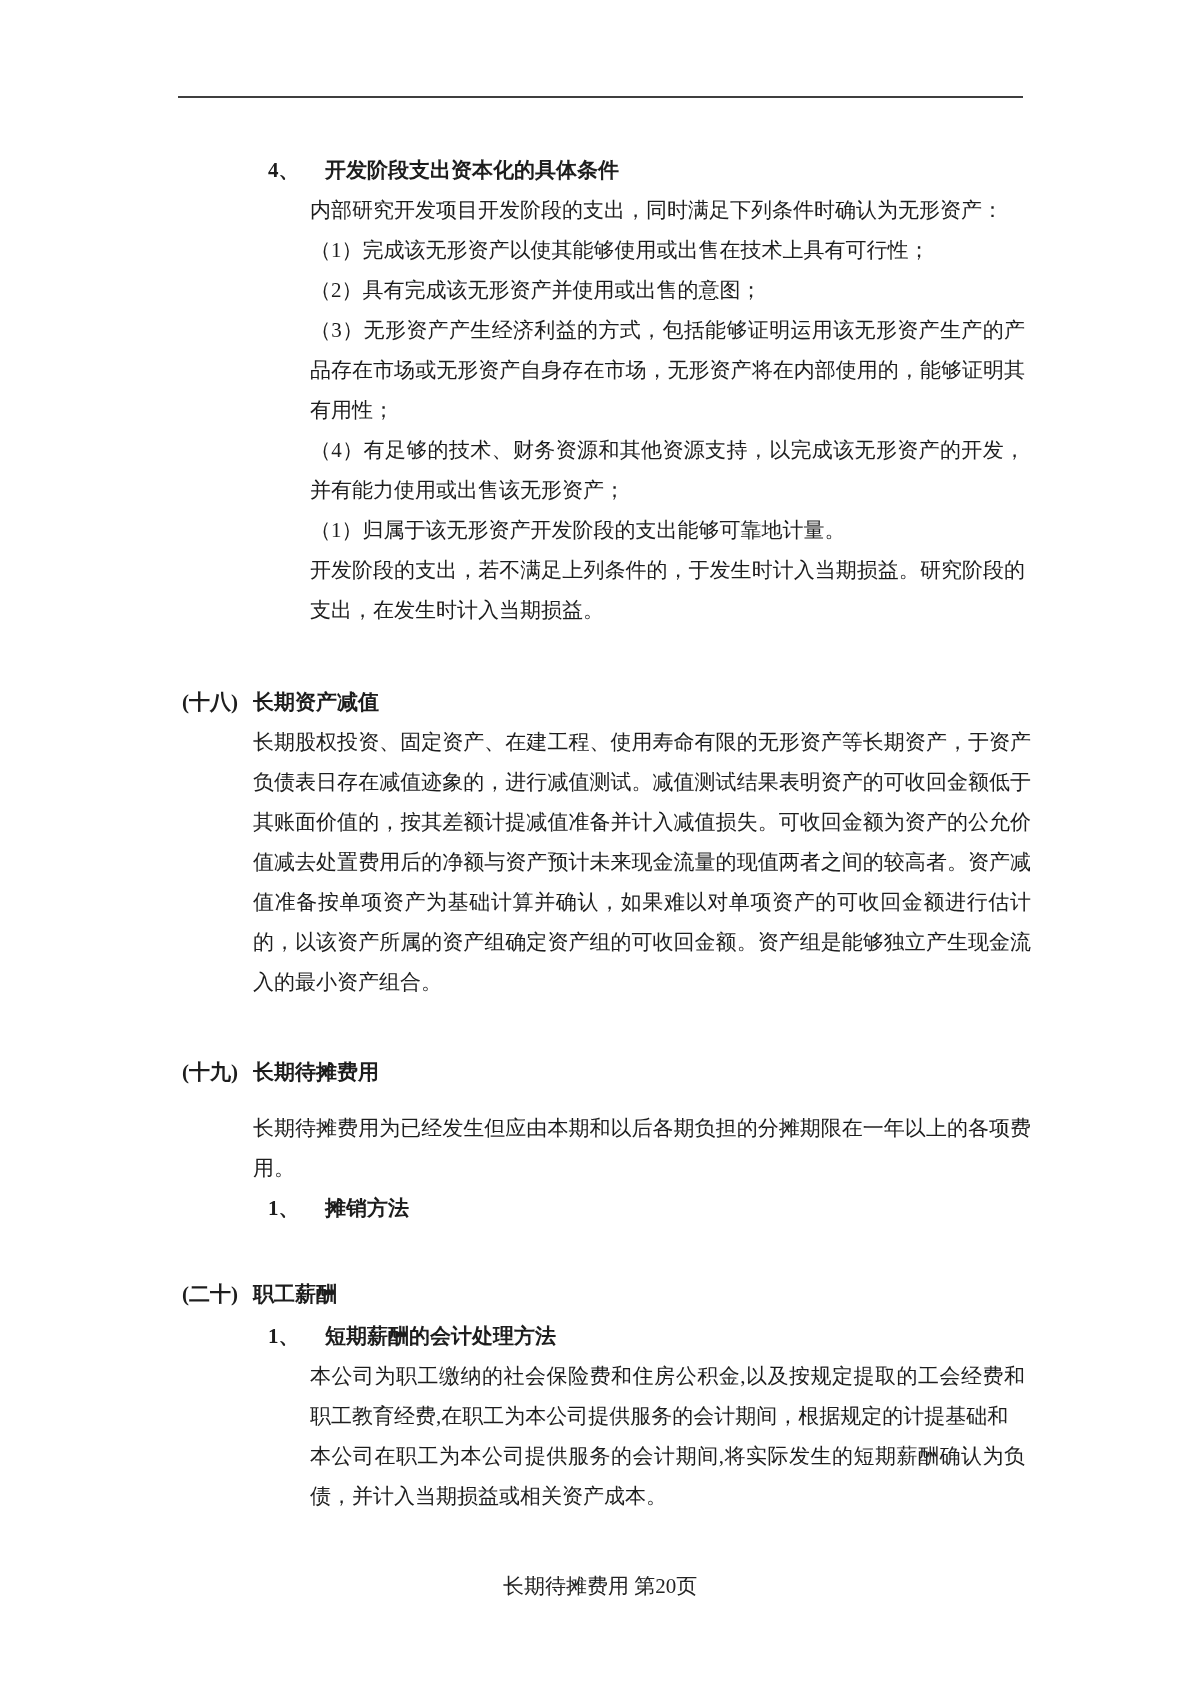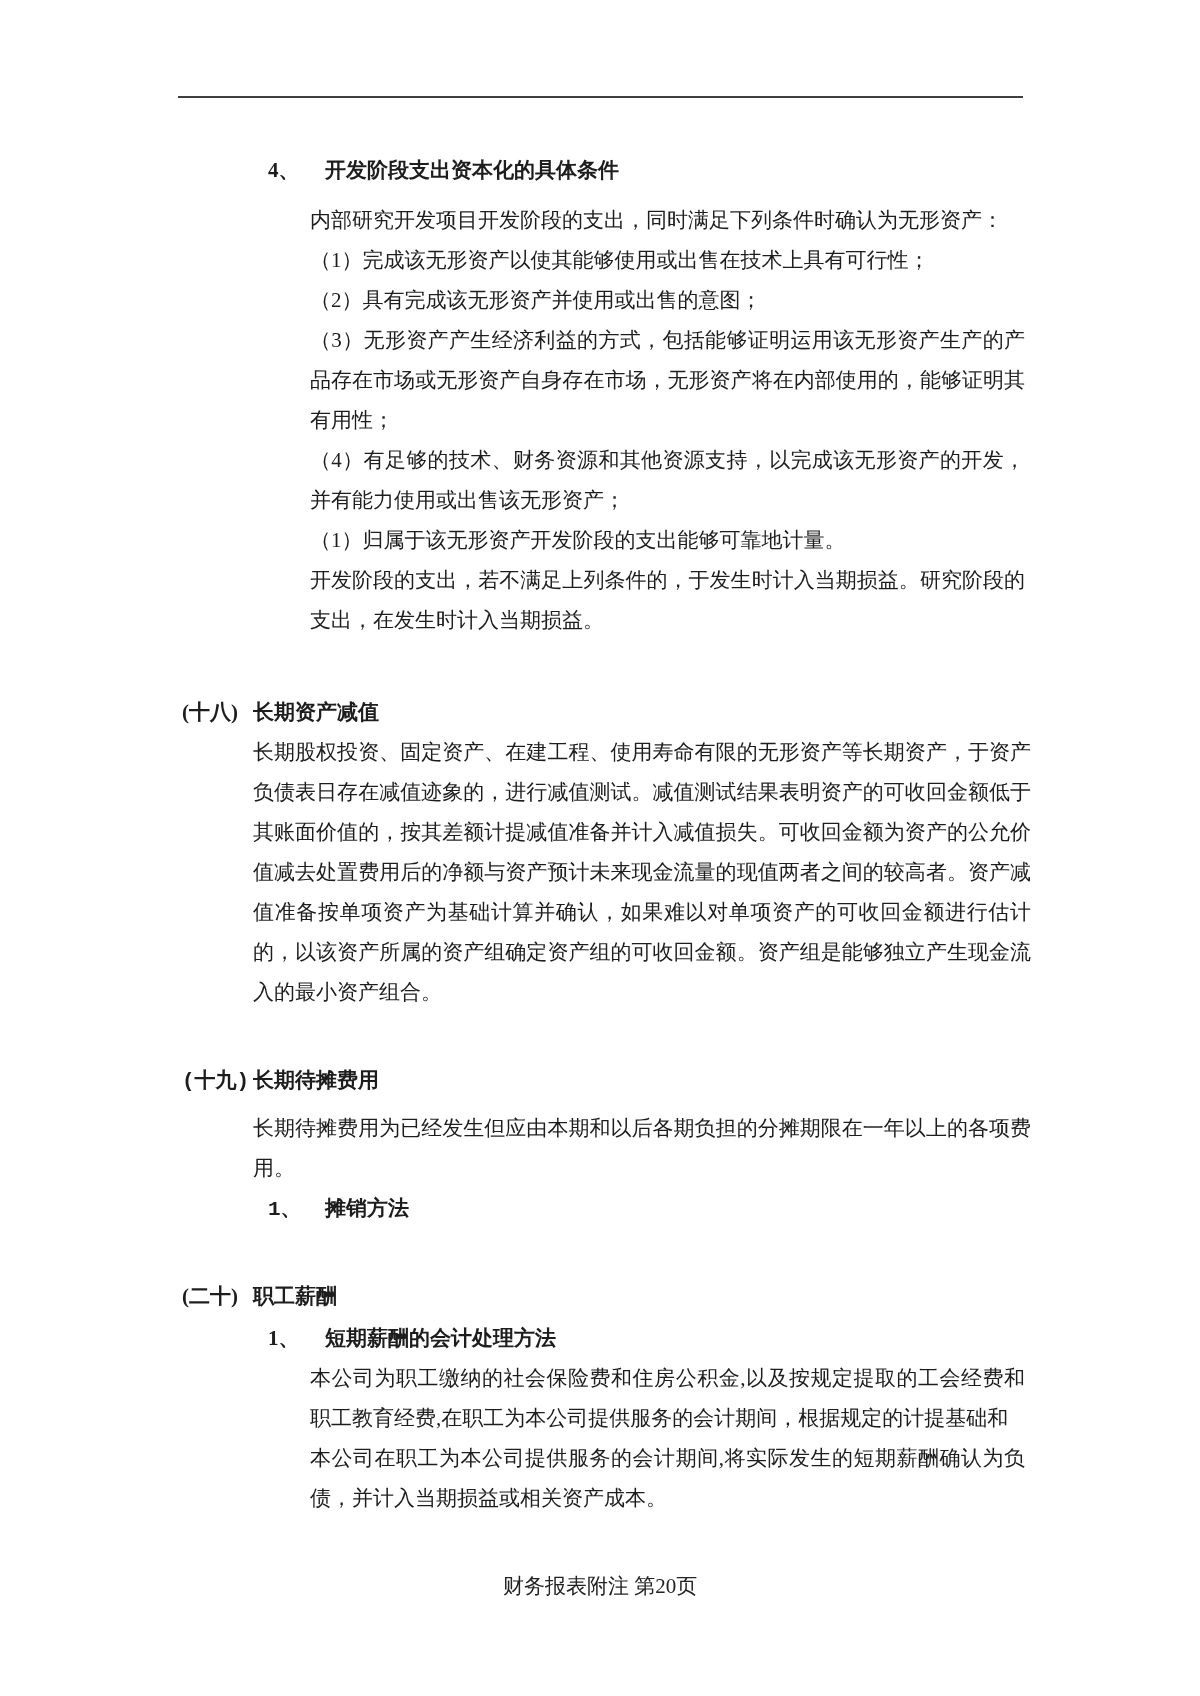--- a/index.html
+++ b/index.html
@@ -36,24 +36,24 @@
   
   .subbody { margin-left: 132px; width: 715px; }
 
   
   .sechead { padding-left: 4px; font-weight: bold; }
   .sechead .snum { display: inline-block; width: 71px; font-weight: bold; margin-top: 6px; }
   
   .secbody { margin-left: 75px; width: 778px; }
 
   .mt-sec4head { margin-top: 52px; }
-  .mt-sec4body { margin-top: 10px; }
+  .mt-sec4body { }
   .mt-sec18 { margin-top: 46px; }
-  .mt-sec19 { margin-top: 44px; font-family: Liberation Mono, monospace; }
-  .mt-sec19body { margin-top: 8px; }
+  .mt-sec19 { margin-top: 44px; }
+  .mt-sec19body { margin-top: 16px; }
   .mt-sec20 { margin-top: 40px; }
   .mt-sub20 { margin-top: 2px; }
 
   .footer {
     position: absolute;
     left: 0;
     right: 0;
     top: 1572px;
     text-align: center;
     font-size: 21px;
@@ -112,16 +112,16 @@
       </div>
       <div class="subbody">
         <p>本公司为职工缴纳的社会保险费和住房公积金,以及按规定提取的工会经费和职工教育经费,在职工为本公司提供服务的会计期间，根据规定的计提基础和</p>
         <p>本公司在职工为本公司提供服务的会计期间,将实际发生的短期薪酬确认为负债，并计入当期损益或相关资产成本。</p>
       </div>
     </section>
 
   </main>
 
   <footer class="footer">
-    <span>财务报表附注 第20页</span>
+    <span>长期待摊费用 第20页</span>
   </footer>
 
 </div>
 
 </body></html>

